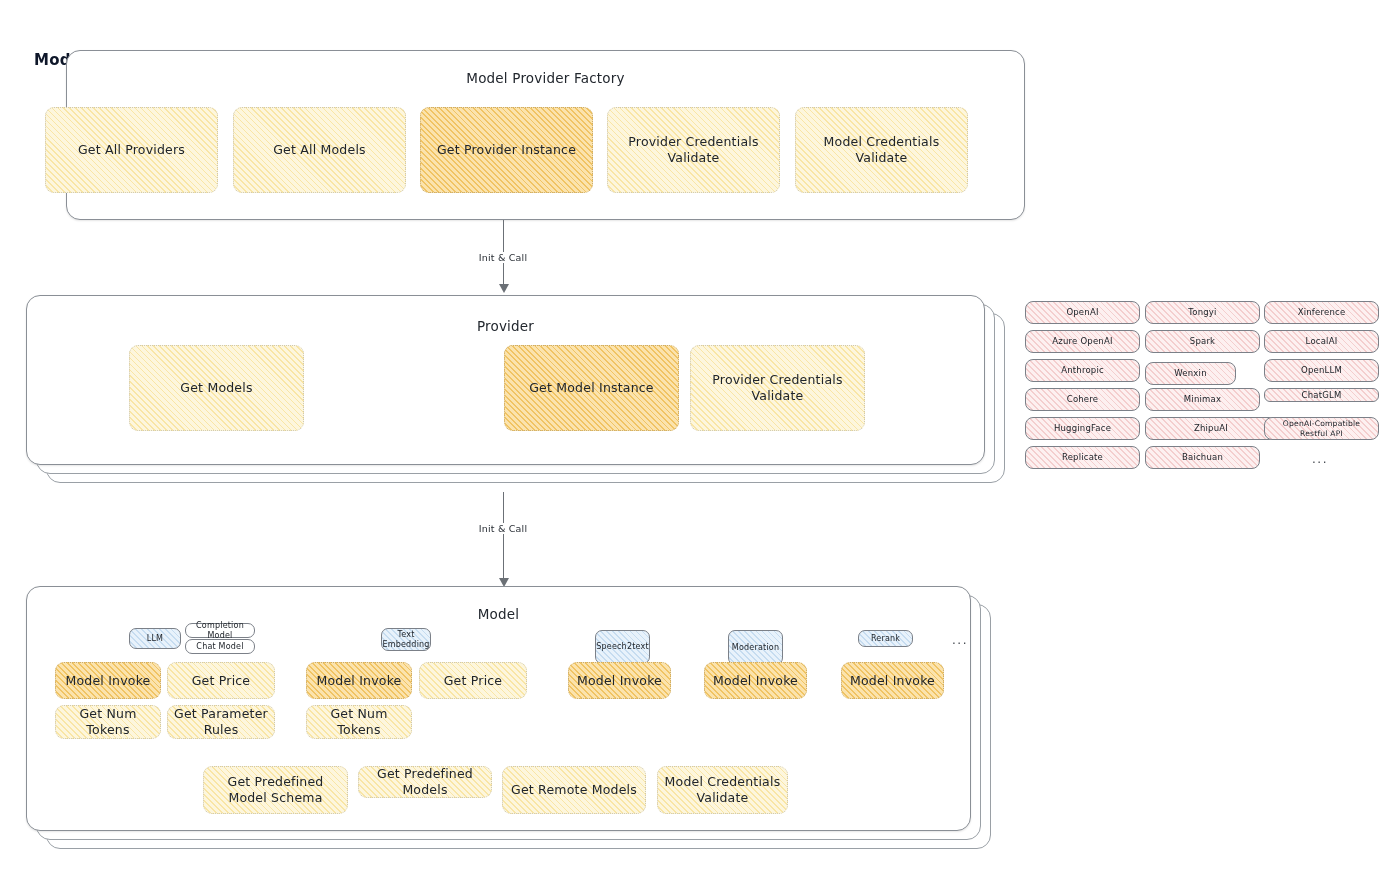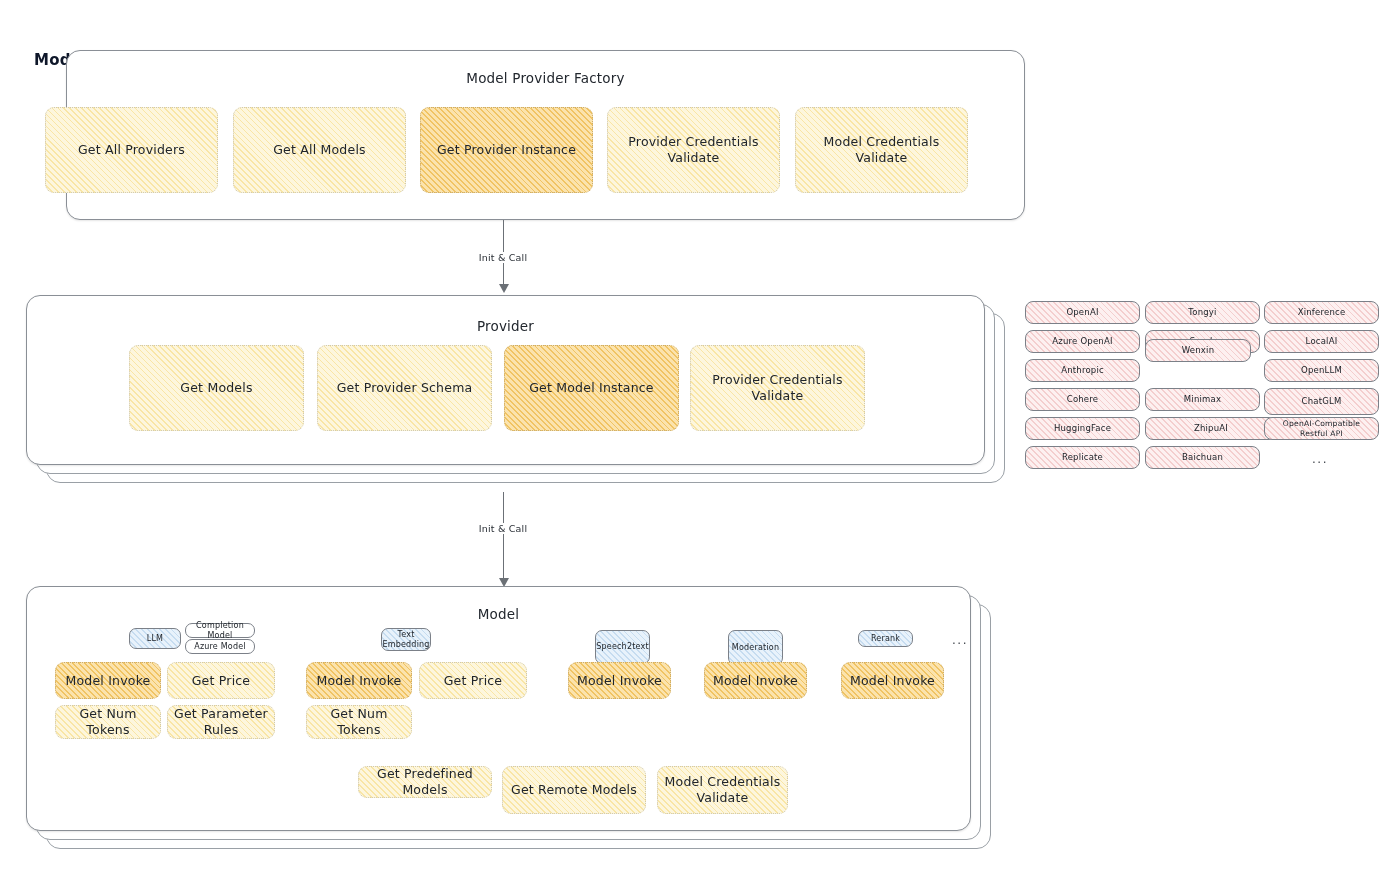--- a/index.html
+++ b/index.html
@@ -150,23 +150,20 @@
   <div class="arrow-label hand" style="left:503px; top:252px;">Init &amp; Call</div>
 
   <div class="stack-layer" style="left:46px; top:313px; width:959px; height:170px;"></div>
   <div class="stack-layer" style="left:36px; top:304px; width:959px; height:170px;"></div>
   <div class="panel shadowed" style="left:26px; top:295px; width:959px; height:170px;">
     <div class="panel-title hand" style="top:22px;">Provider</div>
   </div>
   <div class="node y hand" style="left:129px; top:345px; width:175px; height:86px;">
     <span>Get Models</span>
   </div>
-  <div class="node y hand" style="left:317px; top:345px; width:175px; height:86px;">
-    <span>Get Provider Schema</span>
-  </div>
   <div class="node amber hand" style="left:504px; top:345px; width:175px; height:86px;">
     <span>Get Model Instance</span>
   </div>
   <div class="node y hand" style="left:690px; top:345px; width:175px; height:86px;">
     <span>Provider Credentials Validate</span>
   </div>
 
   <div class="node pink hand" style="left:1025px; top:301px; width:115px; height:23px;">
     <span>OpenAI</span>
   </div>
@@ -185,21 +182,21 @@
   <div class="node pink hand" style="left:1025px; top:446px; width:115px; height:23px;">
     <span>Replicate</span>
   </div>
 
   <div class="node pink hand" style="left:1145px; top:301px; width:115px; height:23px;">
     <span>Tongyi</span>
   </div>
   <div class="node pink hand" style="left:1145px; top:330px; width:115px; height:23px;">
     <span>Spark</span>
   </div>
-  <div class="node pink hand" style="left:1145px; top:339px; width:106px; height:23px;">
+  <div class="node pink hand" style="left:1145px; top:362px; width:91px; height:23px;">
     <span>Wenxin</span>
   </div>
   <div class="node pink hand" style="left:1145px; top:388px; width:115px; height:23px;">
     <span>Minimax</span>
   </div>
   <div class="node pink hand" style="left:1145px; top:417px; width:132px; height:23px;">
     <span>ZhipuAI</span>
   </div>
   <div class="node pink hand" style="left:1145px; top:446px; width:115px; height:23px;">
     <span>Baichuan</span>
@@ -207,21 +204,21 @@
 
   <div class="node pink hand" style="left:1264px; top:301px; width:115px; height:23px;">
     <span>Xinference</span>
   </div>
   <div class="node pink hand" style="left:1264px; top:330px; width:115px; height:23px;">
     <span>LocalAI</span>
   </div>
   <div class="node pink hand" style="left:1264px; top:359px; width:115px; height:23px;">
     <span>OpenLLM</span>
   </div>
-  <div class="node pink hand" style="left:1264px; top:388px; width:115px; height:27px;">
+  <div class="node pink hand" style="left:1264px; top:388px; width:115px; height:14px;border-radius:6px;">
     <span>ChatGLM</span>
   </div>
   <div class="node pink hand" style="left:1264px; top:417px; width:115px; height:23px; font-size:7.6px;">
     <span>OpenAI-Compatible Restful API</span>
   </div>
   <div class="ellipsis hand" style="left:1312px; top:452px;">...</div>
 
   <div class="arrow" style="left:503px; top:492px; height:95px;">
     <div class="shaft" style="height:86px;"></div>
     <div class="head" style="top:86px;"></div>
@@ -234,21 +231,21 @@
     <div class="panel-title hand" style="top:19px;">Model</div>
   </div>
 
   <div class="node blue hand" style="left:129px; top:628px; width:52px; height:21px;">
     <span>LLM</span>
   </div>
   <div class="node plain hand" style="left:185px; top:623px; width:70px; height:15px;">
     <span>Completion Model</span>
   </div>
   <div class="node plain hand" style="left:185px; top:639px; width:70px; height:15px;">
-    <span>Azure Model</span>
+    <span>Chat Model</span>
   </div>
   <div class="node amber hand" style="left:55px; top:662px; width:106px; height:37px;">
     <span>Model Invoke</span>
   </div>
   <div class="node y hand" style="left:167px; top:662px; width:108px; height:37px;">
     <span>Get Price</span>
   </div>
   <div class="node y hand" style="left:55px; top:705px; width:106px; height:34px;">
     <span>Get Num Tokens</span>
   </div>
@@ -285,20 +282,23 @@
 
   <div class="node blue hand" style="left:858px; top:630px; width:55px; height:17px;">
     <span>Rerank</span>
   </div>
   <div class="node amber hand" style="left:841px; top:662px; width:103px; height:37px;">
     <span>Model Invoke</span>
   </div>
 
   <div class="ellipsis hand" style="left:952px; top:633px;">...</div>
 
+  <div class="node y hand" style="left:203px; top:766px; width:145px; height:48px;">
+    <span>Get Predefined Model Schema</span>
+  </div>
   <div class="node y hand" style="left:358px; top:766px; width:134px; height:32px;">
     <span>Get Predefined Models</span>
   </div>
   <div class="node y hand" style="left:502px; top:766px; width:144px; height:48px;">
     <span>Get Remote Models</span>
   </div>
   <div class="node y hand" style="left:657px; top:766px; width:131px; height:48px;">
     <span>Model Credentials Validate</span>
   </div>
 

